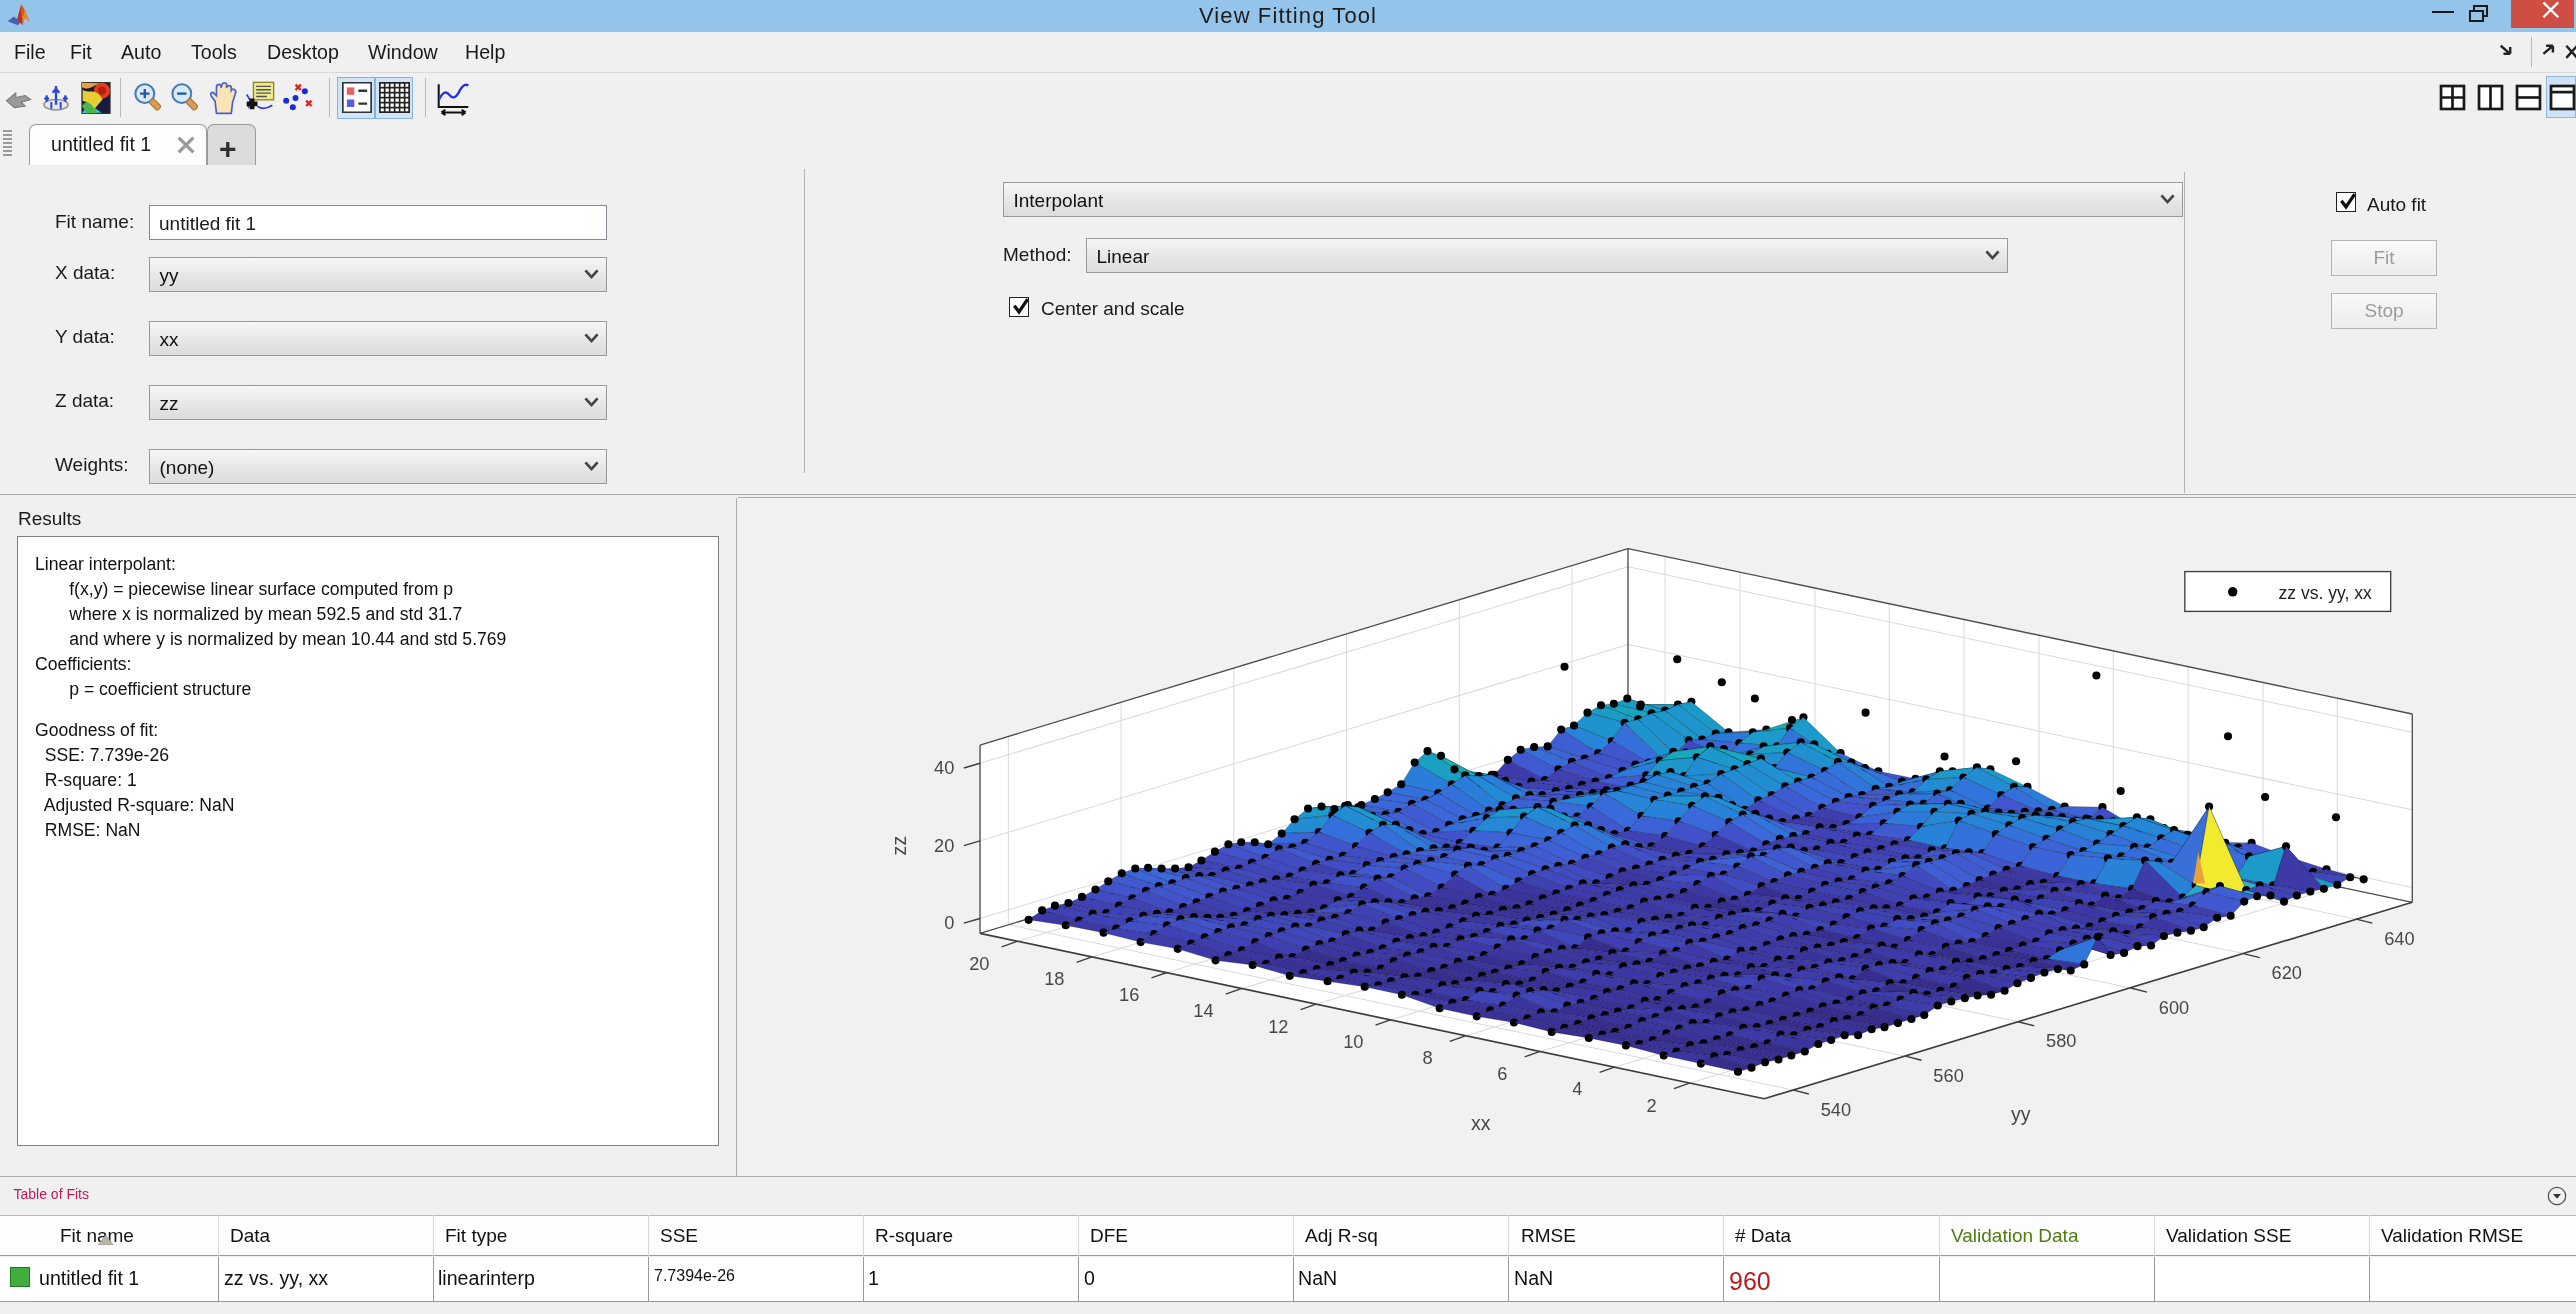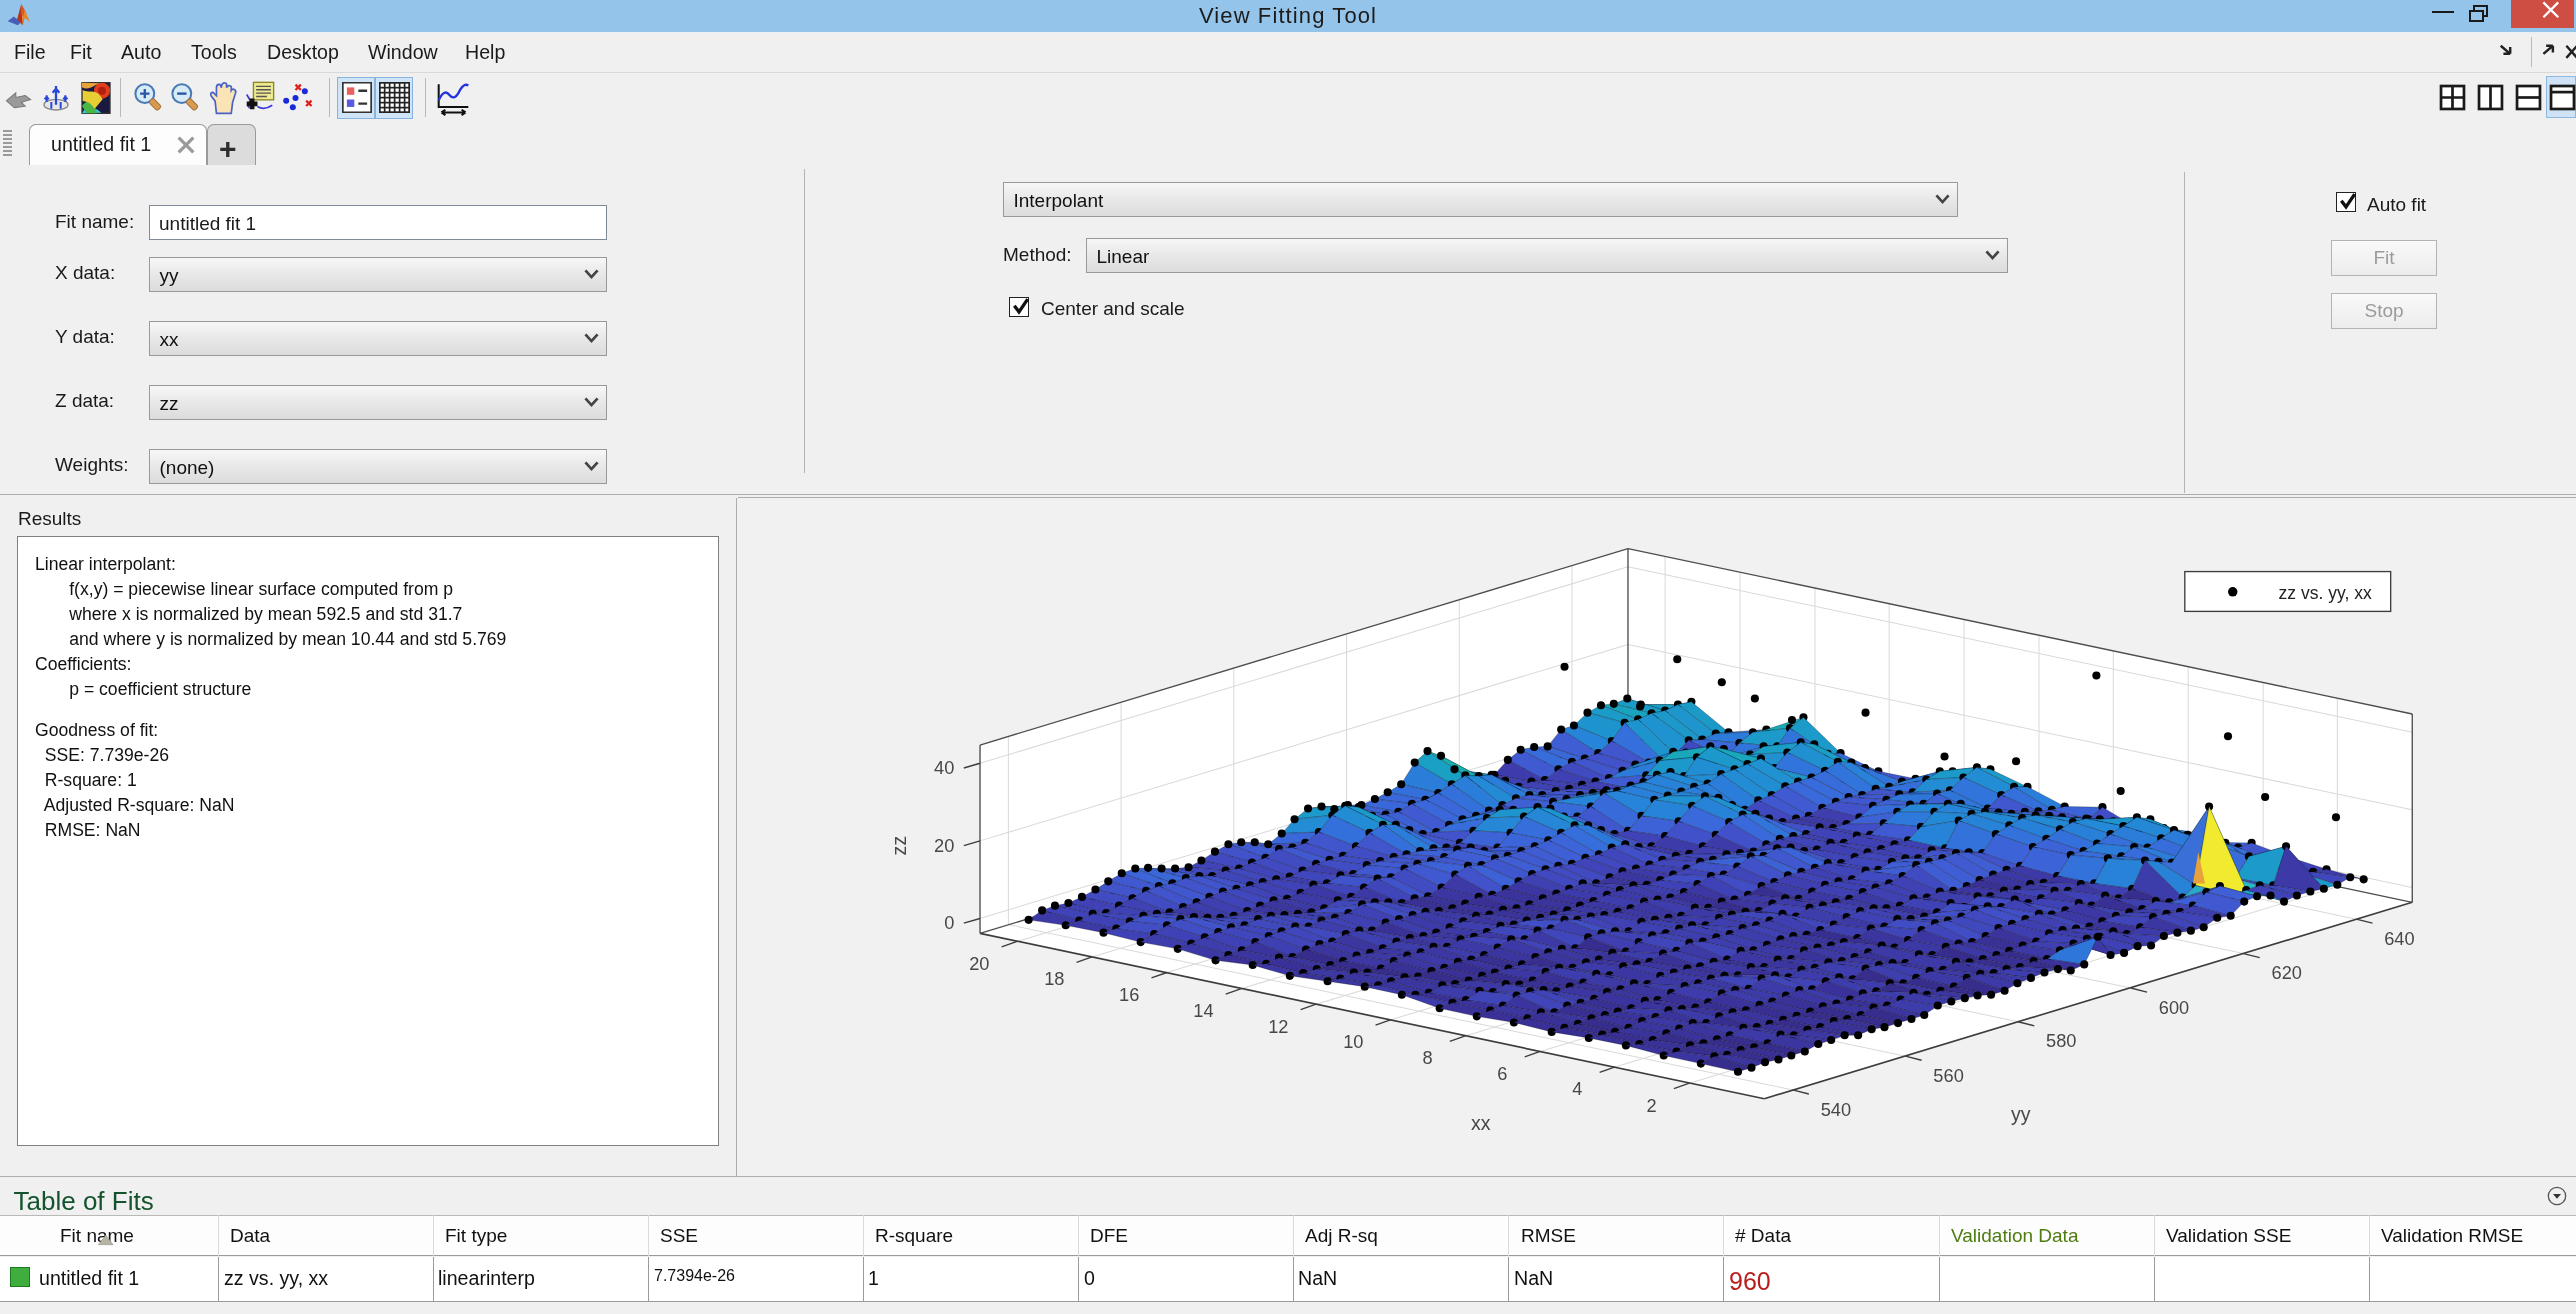--- a/index.html
+++ b/index.html
@@ -193,21 +193,21 @@
   </div>
 
 <div class="abs lbl" style="left:55px;top:454px;">Weights:</div>
 <div class="dd" style="left:149px;top:449px;width:458px;">
     <span class="tx">(none)</span>
 <svg class="ch" viewBox="0 0 22 16">
       <path d="M2 2 L11 12 L20 2" stroke="#444" stroke-width="4" fill="none"></path>
     </svg>
   </div>
 
-<div class="dd" style="left:1003px;top:182px;width:955px;text-align:center;">
+<div class="dd" style="left:1003px;top:182px;width:1180px;text-align:center;">
     <span class="tx">Interpolant</span>
 <svg class="ch" viewBox="0 0 22 16">
       <path d="M2 2 L11 12 L20 2" stroke="#444" stroke-width="4" fill="none"></path>
     </svg>
   </div>
 <div class="abs lbl" style="left:1003px;top:244px;">Method:</div>
 <div class="dd" style="left:1086px;top:238px;width:922px;">
     <span class="tx">Linear</span>
 <svg class="ch" viewBox="0 0 22 16">
       <path d="M2 2 L11 12 L20 2" stroke="#444" stroke-width="4" fill="none"></path>
@@ -2212,21 +2212,21 @@
 <text x="1900" y="923" text-anchor="middle" font-family="Liberation Sans,sans-serif" font-size="29px" fill="#474747">yy</text>
 <text x="248" y="515" text-anchor="middle" font-family="Liberation Sans,sans-serif" font-size="29px" fill="#474747" transform="rotate(-90 248 515)">zz</text>
 <rect x="2143" y="109" width="305" height="59" fill="#ffffff" stroke="#3d3d3d" stroke-width="2"></rect>
 <circle cx="2214" cy="139" r="7" fill="#000"></circle>
 <text x="2351" y="149" text-anchor="middle" font-family="Liberation Sans,sans-serif" font-size="26px" fill="#232323">zz vs. yy, xx</text>
 </svg>
 </div>
 
 <div class="hline" style="left:0;top:1176px;width:2576px;background:#adadad;"></div>
 <div class="abs" style="left:0;top:1177px;width:2576px;height:38px;background:#f0f0f0;"></div>
-<div class="abs lbl" style="left:13.5px;top:1186px;font-size:26px;color:#14532d;">Table of Fits</div>
+<div class="abs lbl" style="left:13.5px;top:1186px;font-size:14px;color:#be185d;">Table of Fits</div>
 <svg class="abs" style="left:2547px;top:1186px;" width="20" height="20" viewBox="0 0 30 30">
     <circle cx="15" cy="15" r="13" fill="none" stroke="#555" stroke-width="2"></circle>
     <path d="M9 12 L15 19 L21 12 Z" fill="#333"></path>
   </svg>
 
 <div class="abs" style="left:0;top:1215px;width:2576px;height:41px;background:#fdfdfd;border-top:0.7px solid #b9b9b9;border-bottom:0.7px solid #9a9a9a;"></div>
 <div class="abs" style="left:12px;top:1225px;font-size:19px;color:#111;margin-left:48px;">Fit name</div>
 <div class="abs" style="left:230px;top:1225px;font-size:19px;color:#111;">Data</div>
 <div class="abs" style="left:445px;top:1225px;font-size:19px;color:#111;">Fit type</div>
 <div class="abs" style="left:660px;top:1225px;font-size:19px;color:#111;">SSE</div>

